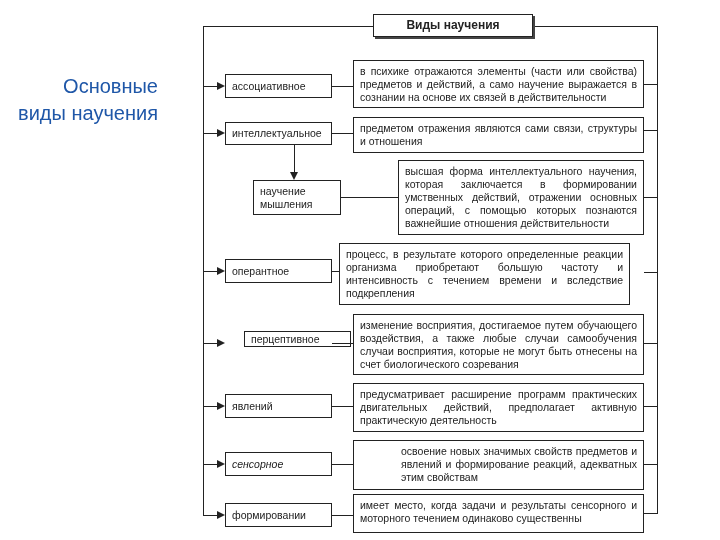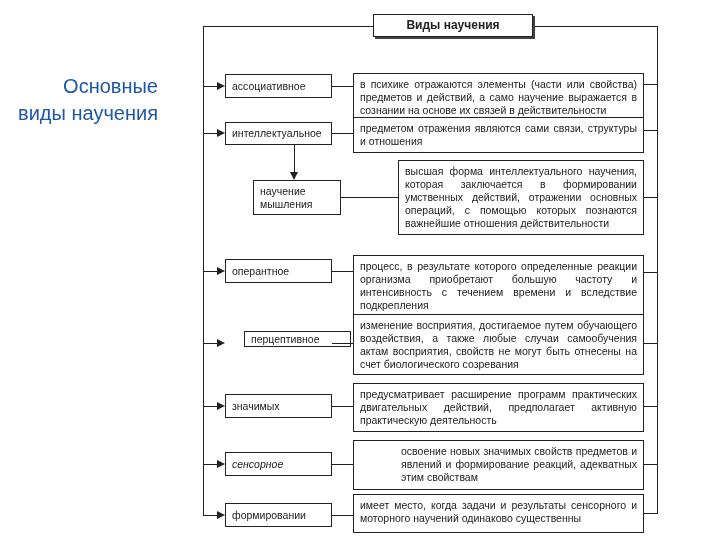--- a/index.html
+++ b/index.html
@@ -23,63 +23,63 @@
 <div class="ln" style="left:203px;top:26px;width:170px;height:1px;"></div>
 <div class="ln" style="left:533px;top:26px;width:124px;height:1px;"></div>
 <div class="ln" style="left:657px;top:26px;width:1px;height:488px;"></div>
 
 <div class="box title" style="left:373px;top:14px;width:160px;height:23px;">Виды научения</div>
 
 <div class="ln" style="left:203px;top:86px;width:14px;height:1px;"></div>
 <div class="arrow" style="left:217px;top:82px;"></div>
 <div class="box kind" style="left:225px;top:74px;width:107px;height:24px;">ассоциативное</div>
 <div class="ln" style="left:332px;top:86px;width:21px;height:1px;"></div>
-<div class="box desc" style="left:353px;top:60px;width:291px;height:48px;margin-top:13px;">в психике отражаются элементы (части или свойства) предметов и действий, а само научение выражается в сознании на основе их связей в действительности</div>
+<div class="box desc" style="left:353px;top:60px;width:291px;height:48px;">в психике отражаются элементы (части или свойства) предметов и действий, а само научение выражается в сознании на основе их связей в действительности</div>
 <div class="ln" style="left:644px;top:84px;width:13px;height:1px;"></div>
 
 <div class="ln" style="left:203px;top:133px;width:14px;height:1px;"></div>
 <div class="arrow" style="left:217px;top:129px;"></div>
 <div class="box kind" style="left:225px;top:122px;width:107px;height:23px;">интеллектуальное</div>
 <div class="ln" style="left:332px;top:133px;width:21px;height:1px;"></div>
 <div class="box desc" style="left:353px;top:117px;width:291px;height:36px;">предметом отражения являются сами связи, структуры и отношения</div>
 <div class="ln" style="left:644px;top:130px;width:13px;height:1px;"></div>
 
 <div class="ln" style="left:294px;top:145px;width:1px;height:27px;"></div>
 <div class="arrow-down" style="left:290px;top:172px;"></div>
 <div class="box kind ml" style="left:253px;top:180px;width:88px;height:35px;padding-right:8px;">научение мышления</div>
 <div class="ln" style="left:341px;top:197px;width:57px;height:1px;"></div>
 <div class="box desc" style="left:398px;top:160px;width:246px;height:75px;">высшая форма интеллектуального научения, которая заключается в формировании умственных действий, отражении основных операций, с помощью которых познаются важнейшие отношения действительности</div>
 <div class="ln" style="left:644px;top:197px;width:13px;height:1px;"></div>
 
 <div class="ln" style="left:203px;top:271px;width:14px;height:1px;"></div>
 <div class="arrow" style="left:217px;top:267px;"></div>
 <div class="box kind" style="left:225px;top:259px;width:107px;height:24px;">оперантное</div>
 <div class="ln" style="left:332px;top:271px;width:21px;height:1px;"></div>
-<div class="box desc" style="left:353px;top:243px;width:291px;height:62px;margin-top:12px;">процесс, в результате которого определенные реакции организма приобретают большую частоту и интенсивность с течением времени и вследствие подкрепления</div>
+<div class="box desc" style="left:339px;top:243px;width:291px;height:62px;">процесс, в результате которого определенные реакции организма приобретают большую частоту и интенсивность с течением времени и вследствие подкрепления</div>
 <div class="ln" style="left:644px;top:272px;width:13px;height:1px;"></div>
 
 <div class="ln" style="left:203px;top:343px;width:14px;height:1px;"></div>
 <div class="arrow" style="left:217px;top:339px;"></div>
 <div class="box kind" style="left:225px;top:331px;width:107px;height:16px;margin-left:19px;">перцептивное</div>
 <div class="ln" style="left:332px;top:343px;width:21px;height:1px;"></div>
-<div class="box desc" style="left:353px;top:314px;width:291px;height:61px;">изменение восприятия, достигаемое путем обучающего воздействия, а также любые случаи самообучения актам восприятия, свойств не могут быть отнесены на счет биологического созревания</div>
+<div class="box desc" style="left:353px;top:314px;width:291px;height:61px;">изменение восприятия, достигаемое путем обучающего воздействия, а также любые случаи самообучения случаи восприятия, которые не могут быть отнесены на счет биологического созревания</div>
 <div class="ln" style="left:644px;top:343px;width:13px;height:1px;"></div>
 
 <div class="ln" style="left:203px;top:406px;width:14px;height:1px;"></div>
 <div class="arrow" style="left:217px;top:402px;"></div>
-<div class="box kind" style="left:225px;top:394px;width:107px;height:24px;">значимых</div>
+<div class="box kind" style="left:225px;top:394px;width:107px;height:24px;">явлений</div>
 <div class="ln" style="left:332px;top:406px;width:21px;height:1px;"></div>
 <div class="box desc" style="left:353px;top:383px;width:291px;height:49px;">предусматривает расширение программ практических двигательных действий, предполагает активную практическую деятельность</div>
 <div class="ln" style="left:644px;top:406px;width:13px;height:1px;"></div>
 
 <div class="ln" style="left:203px;top:464px;width:14px;height:1px;"></div>
 <div class="arrow" style="left:217px;top:460px;"></div>
 <div class="box kind" style="left:225px;top:452px;width:107px;height:24px;font-style:italic;">сенсорное</div>
 <div class="ln" style="left:332px;top:464px;width:21px;height:1px;"></div>
 <div class="box desc" style="left:353px;top:440px;width:291px;height:50px;padding-left:47px;">освоение новых значимых свойств предметов и явлений и формирование реакций, адекватных этим свойствам</div>
 <div class="ln" style="left:644px;top:464px;width:13px;height:1px;"></div>
 
 <div class="ln" style="left:203px;top:515px;width:14px;height:1px;"></div>
 <div class="arrow" style="left:217px;top:511px;"></div>
 <div class="box kind" style="left:225px;top:503px;width:107px;height:24px;">формировании</div>
 <div class="ln" style="left:332px;top:515px;width:21px;height:1px;"></div>
-<div class="box desc" style="left:353px;top:494px;width:291px;height:39px;">имеет место, когда задачи и результаты сенсорного и моторного научений одинаково существенны</div>
+<div class="box desc" style="left:353px;top:494px;width:291px;height:39px;">имеет место, когда задачи и результаты сенсорного и моторного течением одинаково существенны</div>
 <div class="ln" style="left:644px;top:513px;width:13px;height:1px;"></div>
 
 </body></html>

